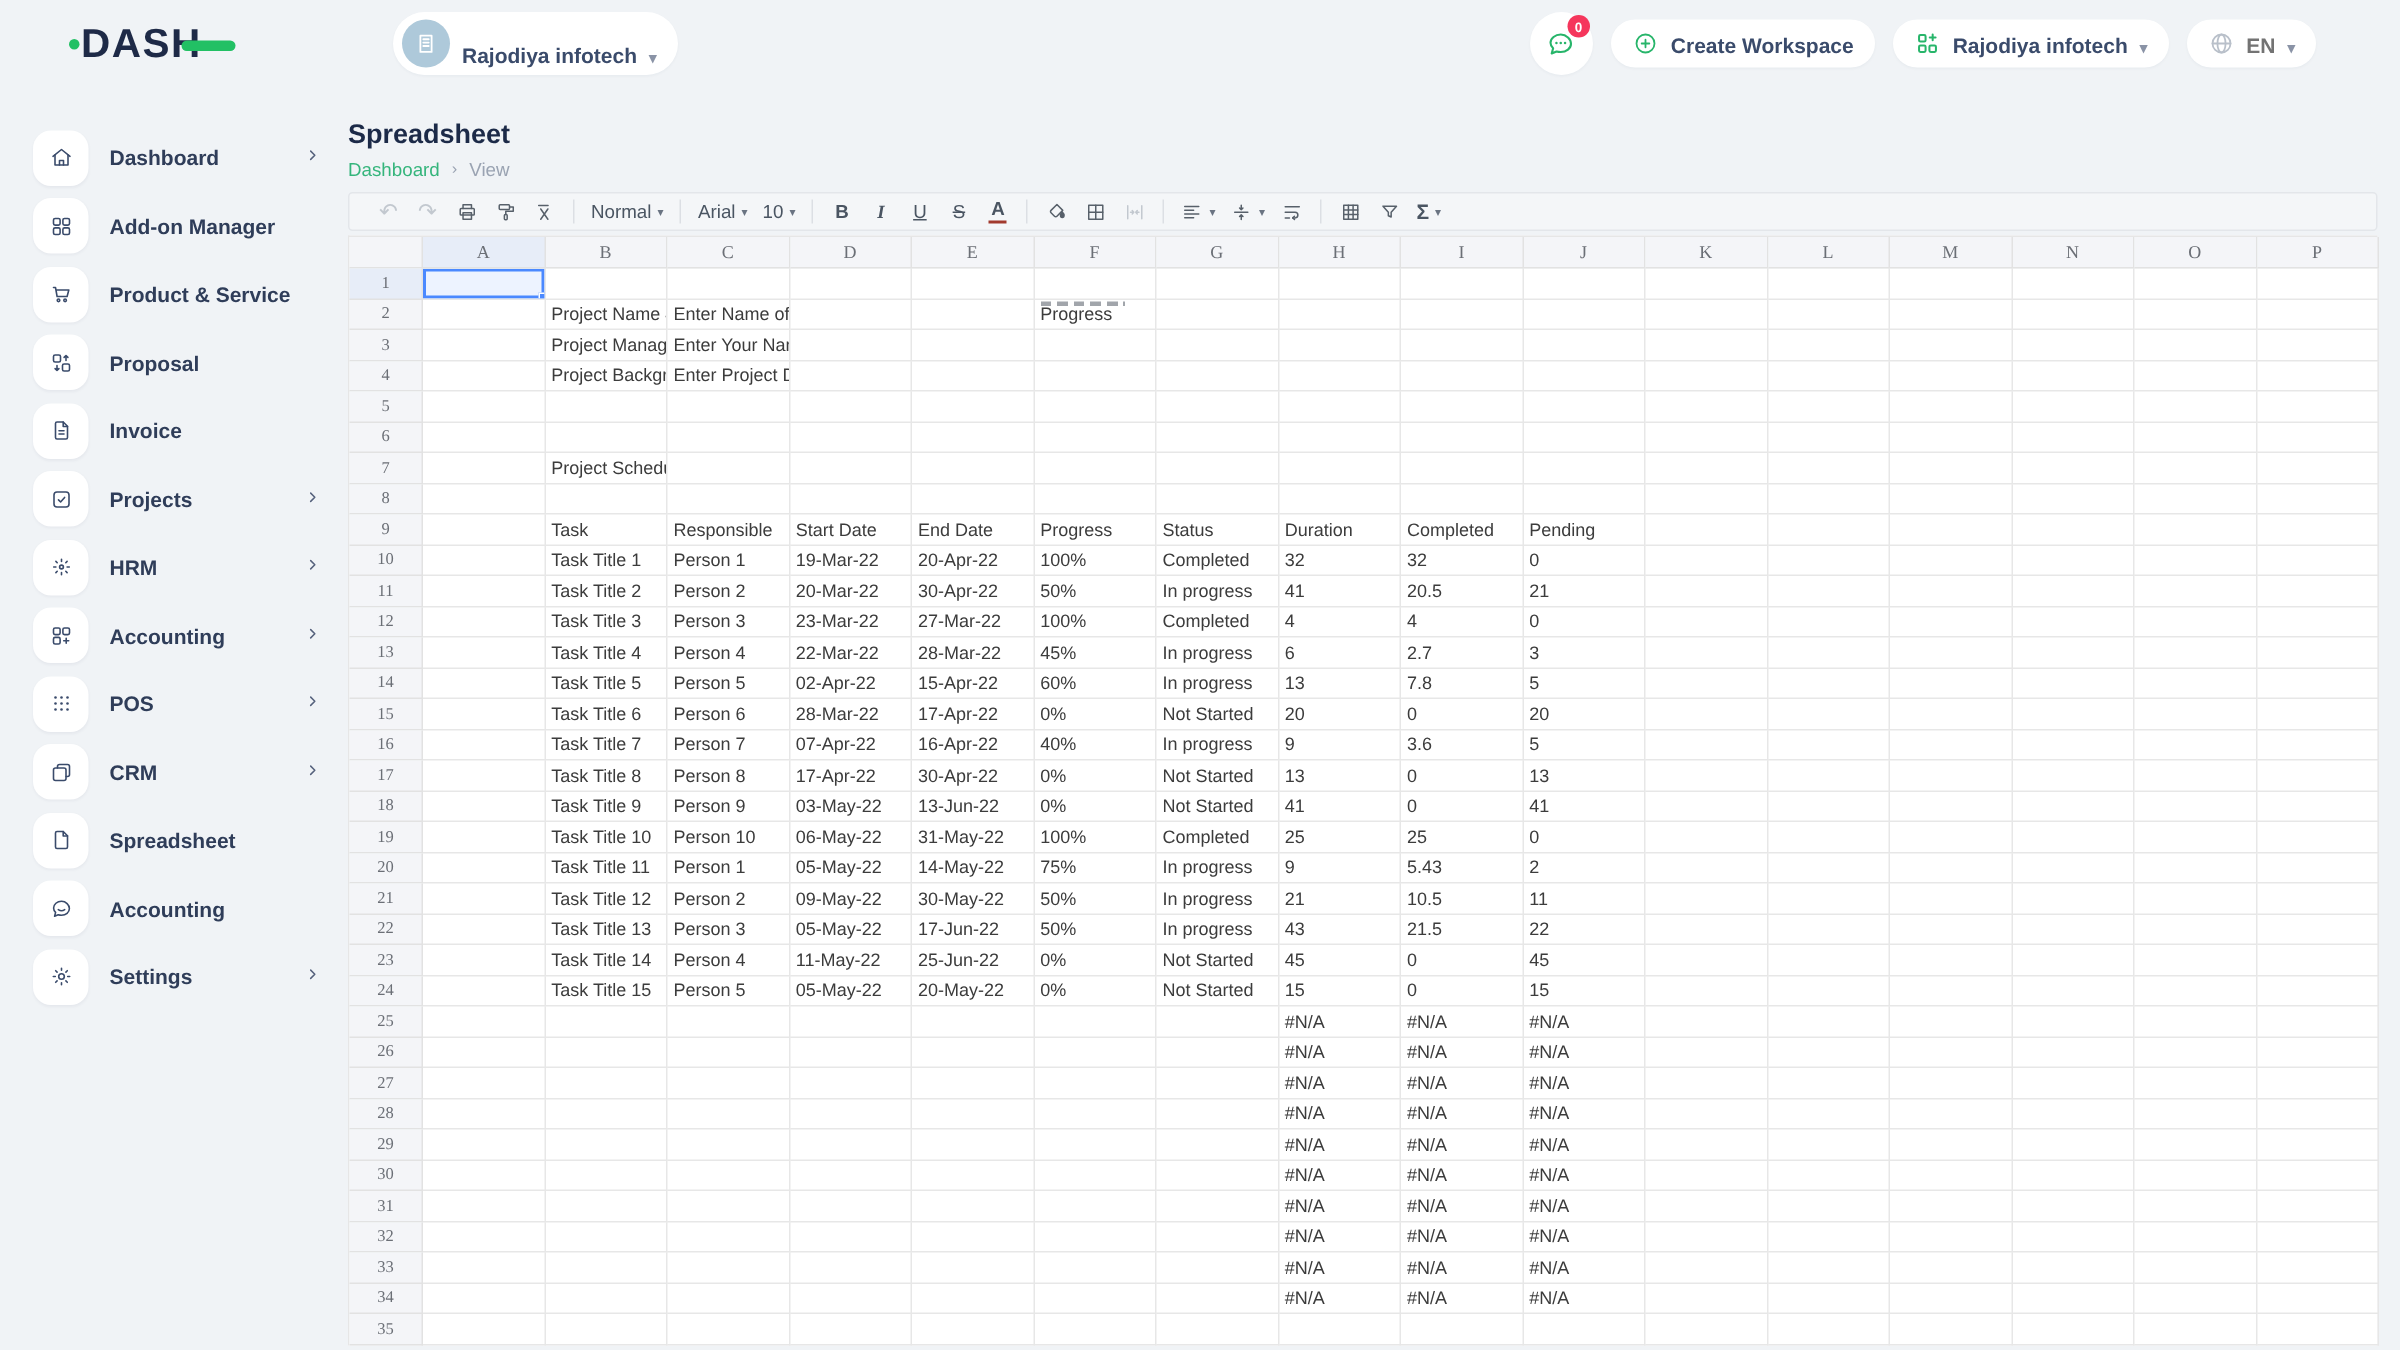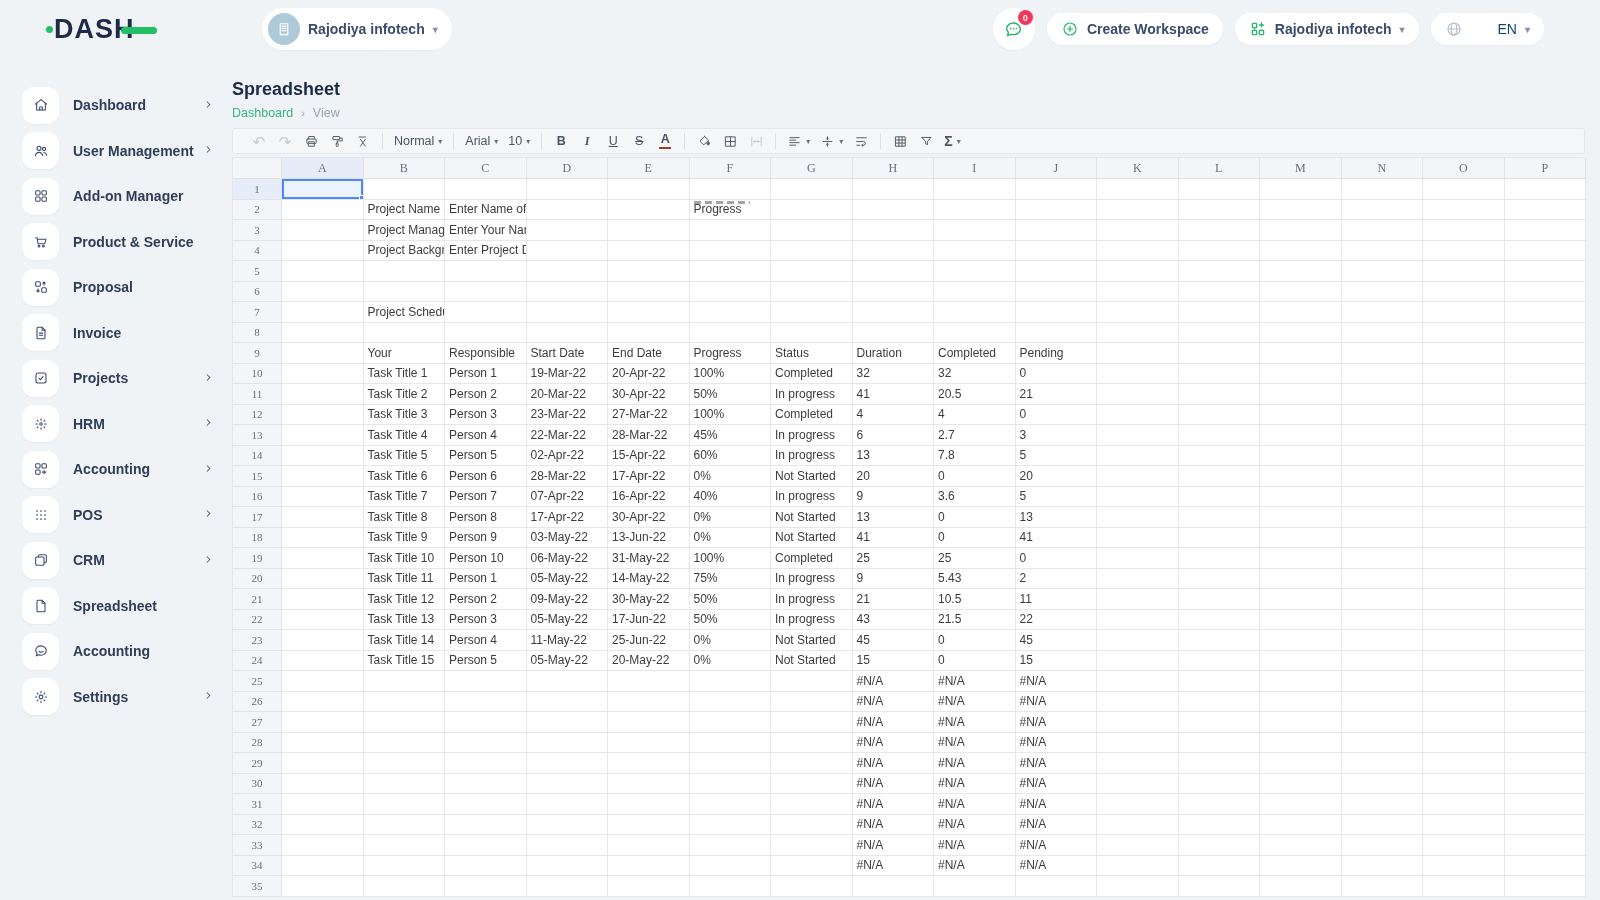--- a/index.html
+++ b/index.html
@@ -5,29 +5,29 @@
   * { margin:0; padding:0; box-sizing:border-box; }
   html,body { width:1600px; height:900px; overflow:hidden; background:#f0f3f6;
     font-family:"Liberation Sans", sans-serif; color:#2d3b58; }
 
   
   .topbar { height:58px; display:flex; align-items:center; padding:0 56px 0 54px; }
   .logo { display:flex; align-items:center; width:178px; }
   .logo-text { font-size:27px; font-weight:900; letter-spacing:1px; color:#1e2a47; position:relative; }
   .logo-dot { position:absolute; left:-8px; top:12px; width:7px; height:7px; border-radius:50%; background:#22c064; }
   .logo-dash { display:inline-block; width:36px; height:7px; border-radius:4px; background:#22c064; margin-left:-14px; margin-bottom:4px; }
-  .pill { background:#fff; border-radius:22px; display:flex; align-items:center; gap:8px;
+  .pill { background:#fff; border-radius:22px; display:flex; align-items:flex-end; gap:8px;
           padding:7px 14px; box-shadow:0 1px 2px rgba(30,42,71,.04); font-size:14px; font-weight:600; color:#3a4b6b; cursor:pointer; }
   .ws-pill { margin-left:30px; padding:5px 14px 5px 6px; }
   .ws-avatar { width:32px; height:32px; border-radius:50%; background:#aec9da; display:flex; align-items:center; justify-content:center; color:#fff; }
   .top-right { margin-left:auto; display:flex; align-items:center; gap:12px; }
   .icon-pill { width:42px; height:42px; border-radius:50%; background:#fff; display:flex; align-items:center; justify-content:center; position:relative; cursor:pointer; box-shadow:0 1px 2px rgba(30,42,71,.04); }
   .badge { position:absolute; top:2px; right:2px; min-width:15px; height:15px; border-radius:8px; background:#f5365c; color:#fff; font-size:9px; font-weight:700; display:flex; align-items:center; justify-content:center; padding:0 4px; }
   .chev { font-size:10px; color:#8a93a6; }
-  .lang-label { color:#0c4a6e; font-weight:400;margin-left:27px; }
+  .lang-label { color:#737373; font-weight:700; }
 
   
   .sidebar { position:absolute; left:0; top:58px; width:232px; height:842px; padding:28px 18px 0 22px; }
   .side-item { display:flex; align-items:center; height:38px; margin-bottom:7.5px; cursor:pointer; }
   .side-icon { width:37px; height:37px; background:#fff; border-radius:12px; display:flex; align-items:center; justify-content:center; color:#3a4b6b; box-shadow:0 1px 2px rgba(30,42,71,.05); flex:none; }
   .side-label { margin-left:14px; font-size:14px; font-weight:600; color:#2f3d59; }
   .side-chev { margin-left:auto; color:#55617c; font-size:11px; }
 
   
   .main { position:absolute; left:232px; top:58px; width:1368px; height:842px; }
@@ -148,34 +148,20 @@
         </svg>
       </span>
       <span class="side-label">Dashboard</span>
       <span class="side-chev"><svg width="11" height="11" viewBox="0 0 24 24" fill="none" stroke="currentColor" stroke-width="2.2" stroke-linecap="round" stroke-linejoin="round">
           <path d="m9 6 6 6-6 6"></path>
         </svg></span>
     </div>
     <div class="side-item">
       <span class="side-icon">
         <svg width="16" height="16" viewBox="0 0 24 24" fill="none" stroke="currentColor" stroke-width="1.6" stroke-linecap="round" stroke-linejoin="round">
-          <circle cx="9" cy="8" r="3.1"></circle>
-          <path d="M3.6 19c.6-3.1 2.8-4.9 5.4-4.9s4.8 1.8 5.4 4.9"></path>
-          <circle cx="16.6" cy="9" r="2.4"></circle>
-          <path d="M16.3 14.3c2.2.3 3.8 1.8 4.3 4.2"></path>
-        </svg>
-      </span>
-      <span class="side-label">User Management</span>
-      <span class="side-chev"><svg width="11" height="11" viewBox="0 0 24 24" fill="none" stroke="currentColor" stroke-width="2.2" stroke-linecap="round" stroke-linejoin="round">
-          <path d="m9 6 6 6-6 6"></path>
-        </svg></span>
-    </div>
-    <div class="side-item">
-      <span class="side-icon">
-        <svg width="16" height="16" viewBox="0 0 24 24" fill="none" stroke="currentColor" stroke-width="1.6" stroke-linecap="round" stroke-linejoin="round">
           <rect x="4" y="4" width="6.6" height="6.6" rx="1.6"></rect>
           <rect x="13.4" y="4" width="6.6" height="6.6" rx="1.6"></rect>
           <rect x="4" y="13.4" width="6.6" height="6.6" rx="1.6"></rect>
           <rect x="13.4" y="13.4" width="6.6" height="6.6" rx="1.6"></rect>
         </svg>
       </span>
       <span class="side-label">Add-on Manager</span>
     </div>
     <div class="side-item">
       <span class="side-icon">
@@ -624,21 +610,21 @@
         <div class="cell"></div>
         <div class="cell"></div>
         <div class="cell"></div>
         <div class="cell"></div>
         <div class="cell"></div>
         <div class="cell"></div>
       </div>
       <div class="gc-row">
         <div class="row-num">9</div>
         <div class="cell"></div>
-        <div class="cell">Your</div>
+        <div class="cell">Task</div>
         <div class="cell">Responsible</div>
         <div class="cell">Start Date</div>
         <div class="cell">End Date</div>
         <div class="cell">Progress</div>
         <div class="cell">Status</div>
         <div class="cell">Duration</div>
         <div class="cell">Completed</div>
         <div class="cell">Pending</div>
         <div class="cell"></div>
         <div class="cell"></div>

